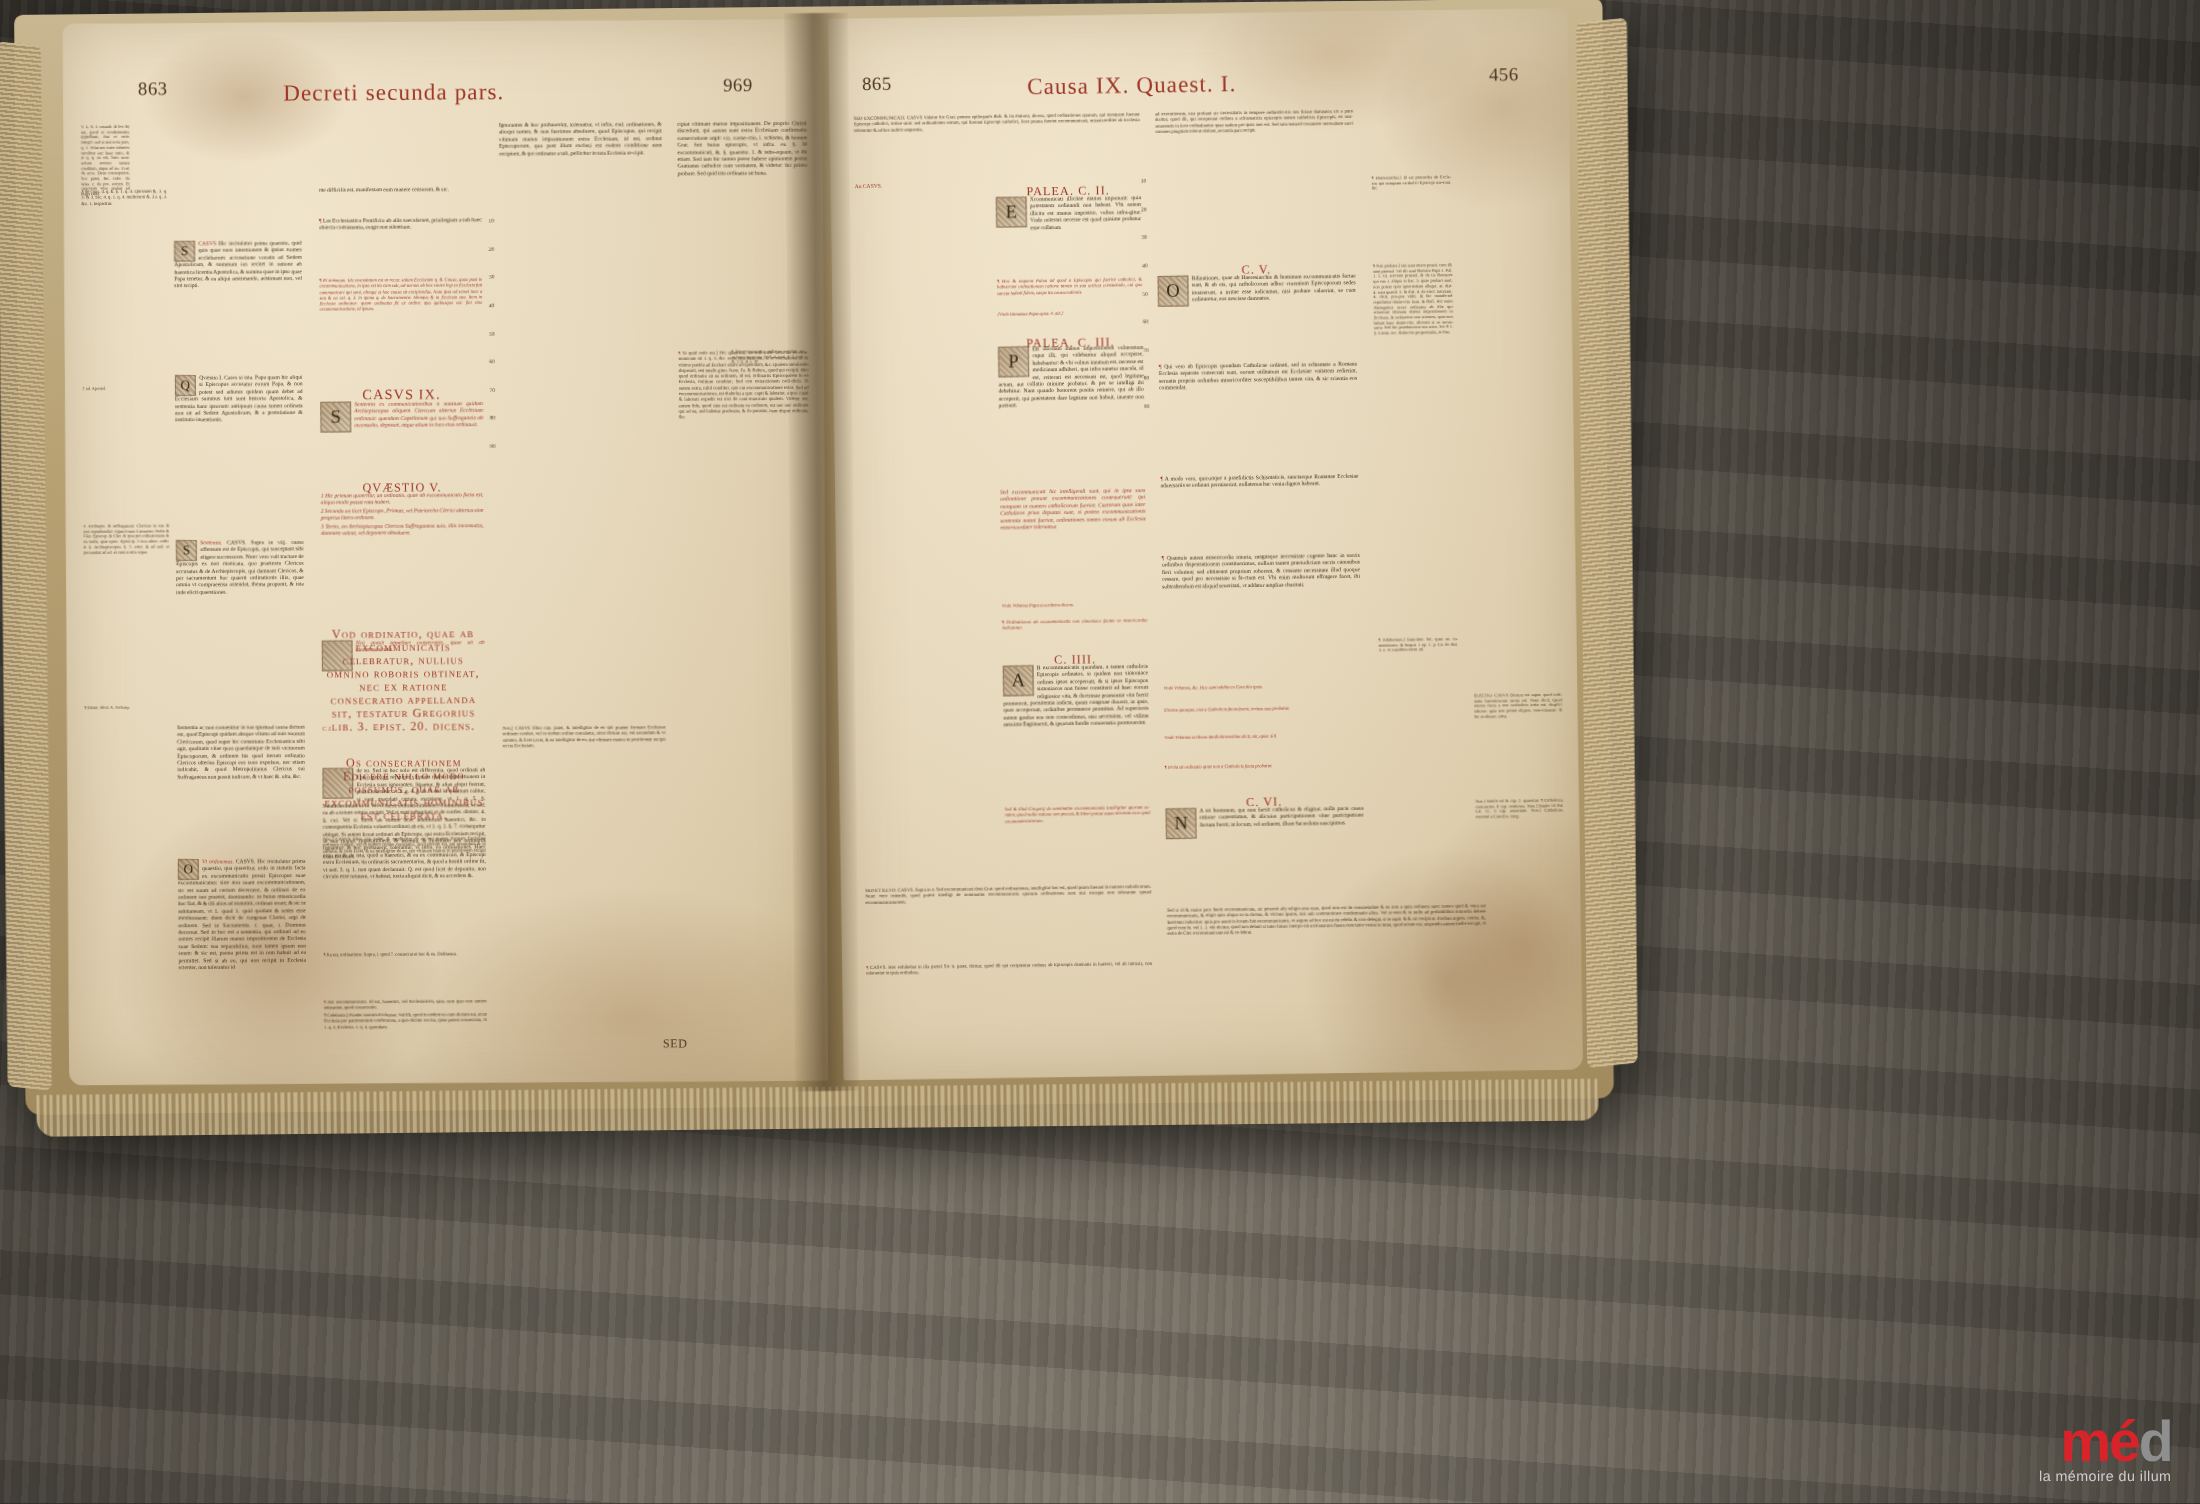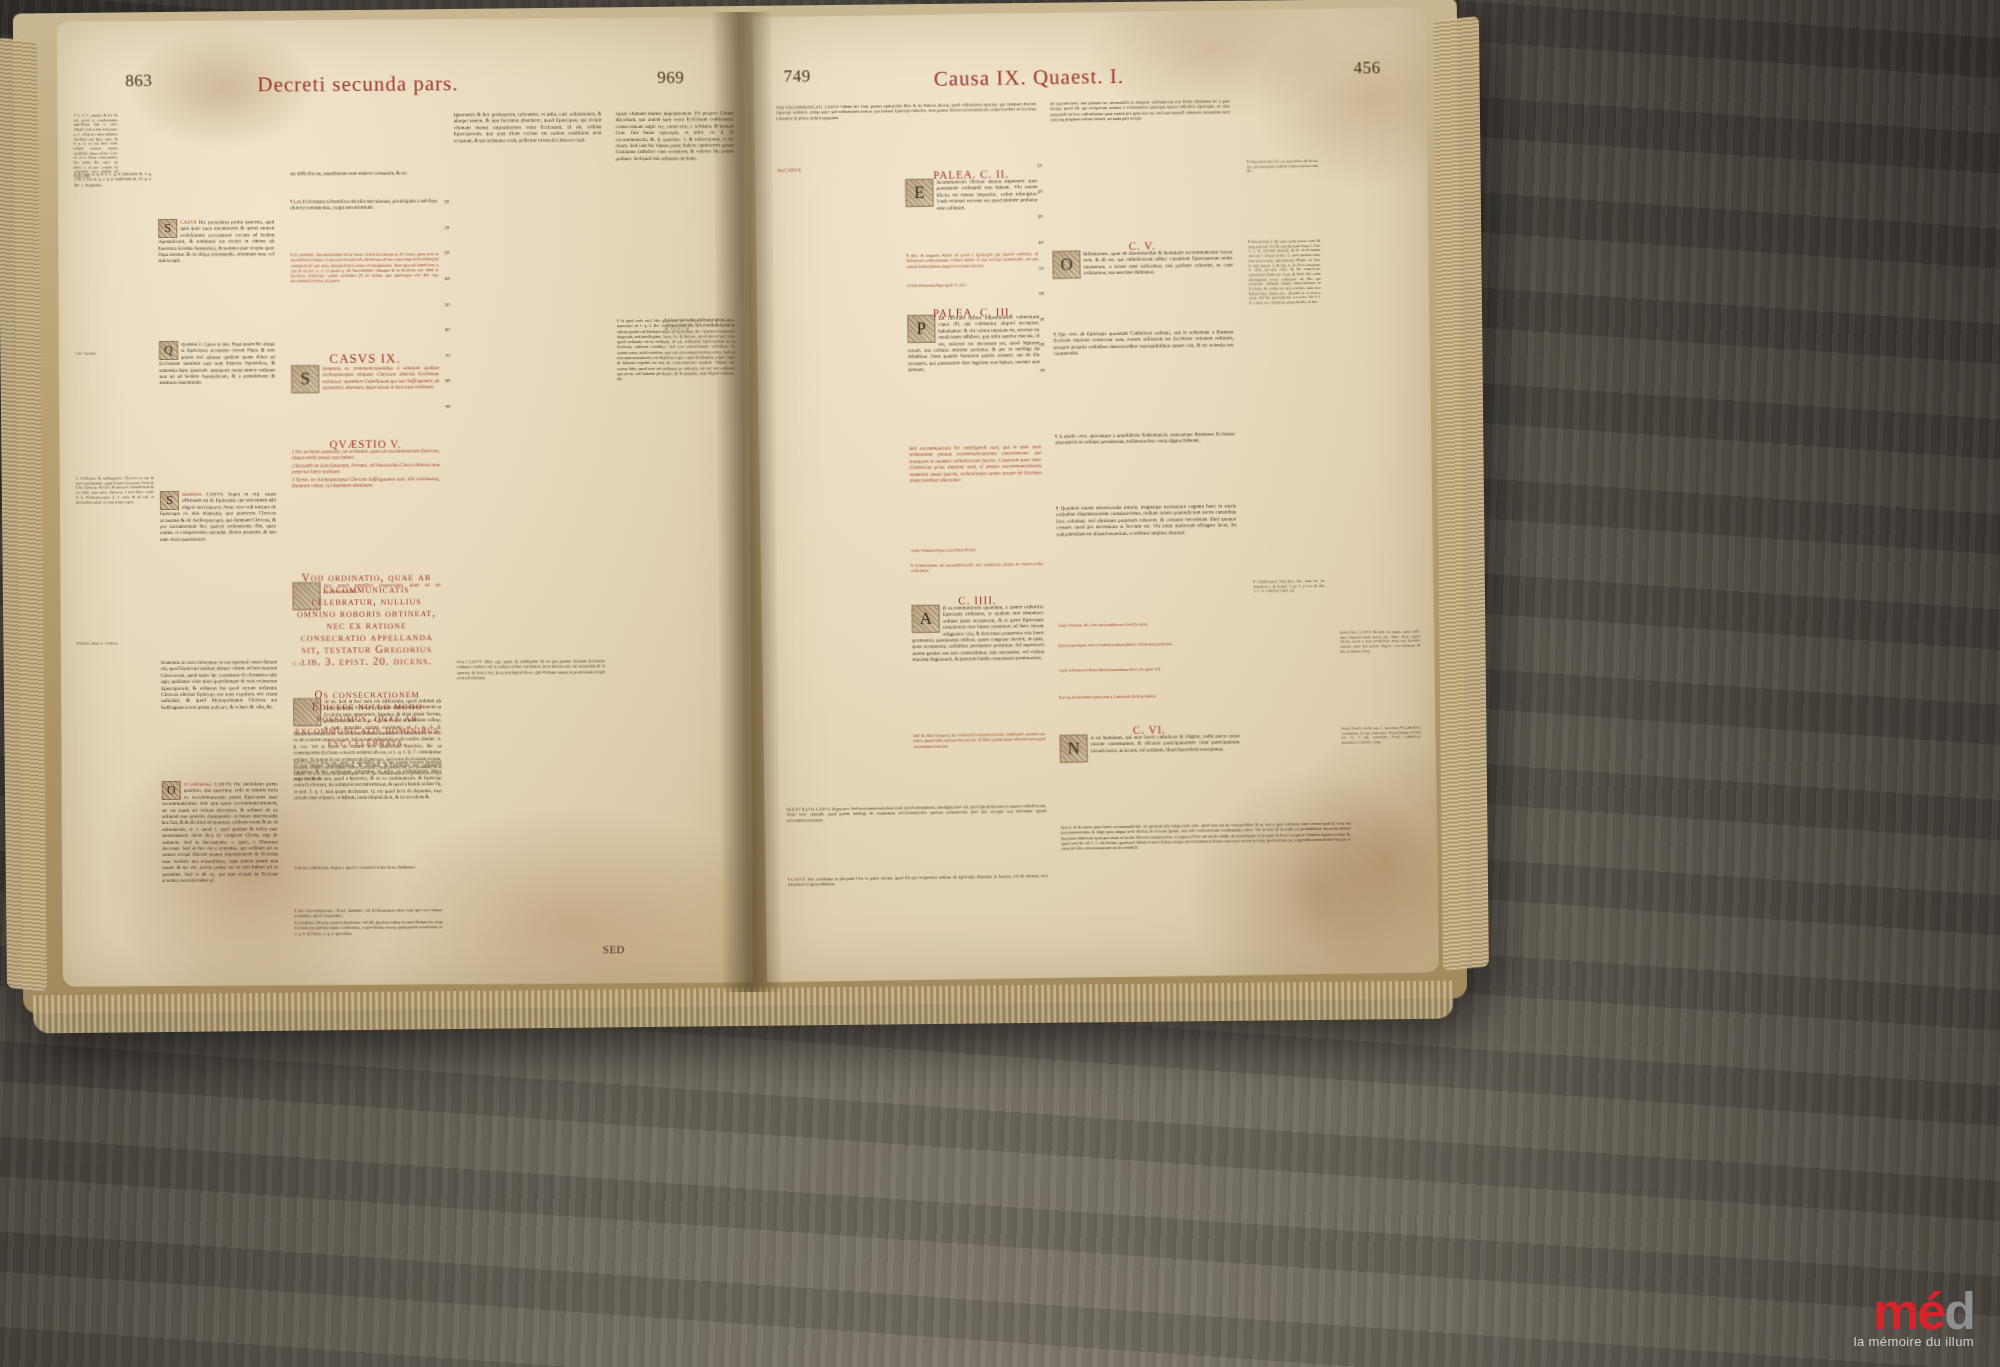--- a/index.html
+++ b/index.html
@@ -334,21 +334,21 @@
       <div class="linenums" style="left:386px; top:180px;">10<br><br><br><br>20<br><br><br><br>30<br><br><br><br>40<br><br><br><br>50<br><br><br><br>60<br><br><br><br>70<br><br><br><br>80<br><br><br><br>90</div>
       <div class="folio" style="left:540px; bottom:28px; font-size:11px;">SED</div>
     </div>
 
     <div class="page" id="page-right">
       <div class="stain s4"></div>
       <div class="stain s5"></div>
       <div class="stain s6"></div>
       <div class="stain s7"></div>
 
-      <div class="folio" style="left:30px; top:50px;">749</div>
+      <div class="folio" style="left:30px; top:50px;">865</div>
       <div class="running-head" style="left:180px;">Causa IX. Quaest. I.</div>
       <div class="folio" style="left:600px; top:50px;">456</div>
 
       <div class="col narrow" style="left:22px; top:88px; width:260px;">SED EXCOMMUNICATI. CASVS Videtur hic Grat. ponere epiloquum Rub. &amp; ita Patroni, dicens, quod ordinationes quarum, qui nunquam fuerunt Episcopi catholici, irritae sunt: sed ordinationes eorum, qui fuerunt Episcopi catholici, licet postea fuerint excommunicati, misericorditer ab Ecclesia tolerantur &amp; ad hoc indicit sequentia.</div>
 
       <div class="col" style="left:22px; top:150px; width:118px;">
         <span class="red">An CASVS.</span>
       </div>
 
       <div class="heading-red sm" style="position:absolute; left:150px; top:148px; width:132px;">PALEA. C. II.</div>

